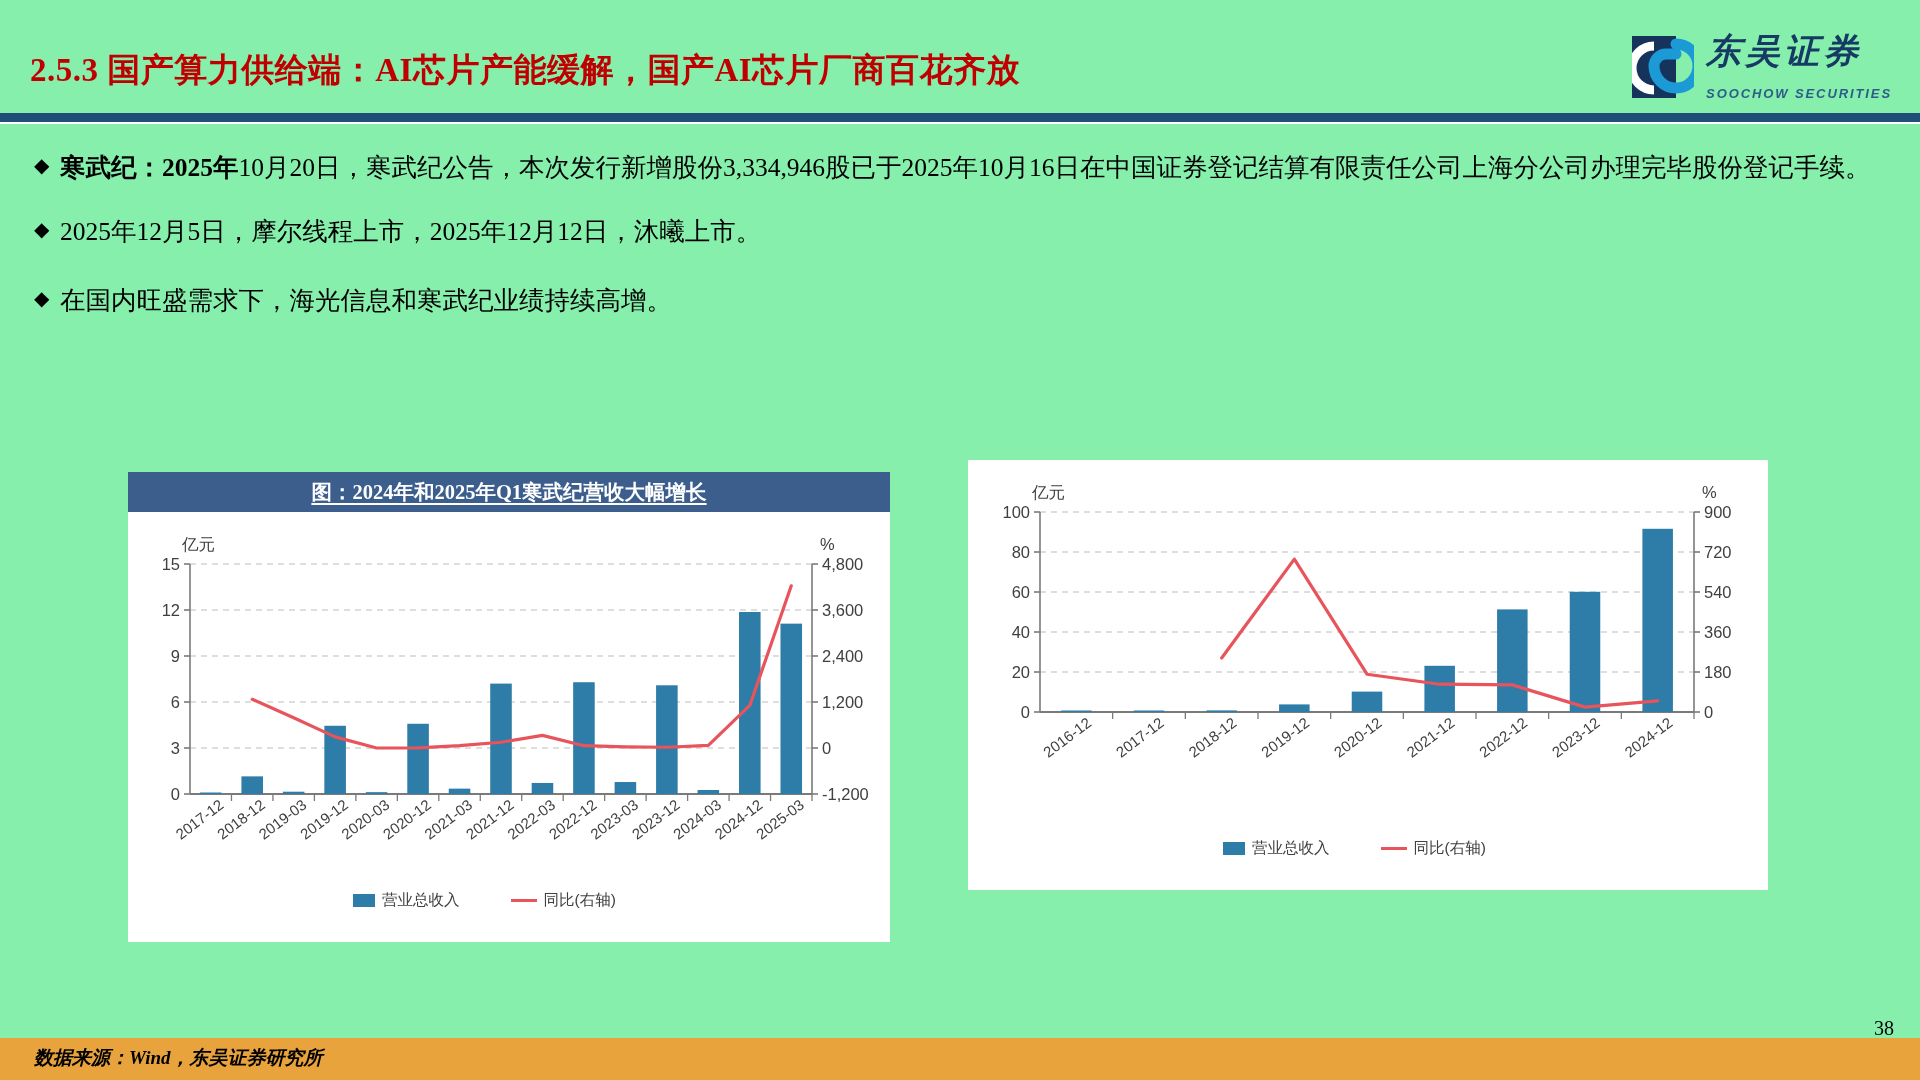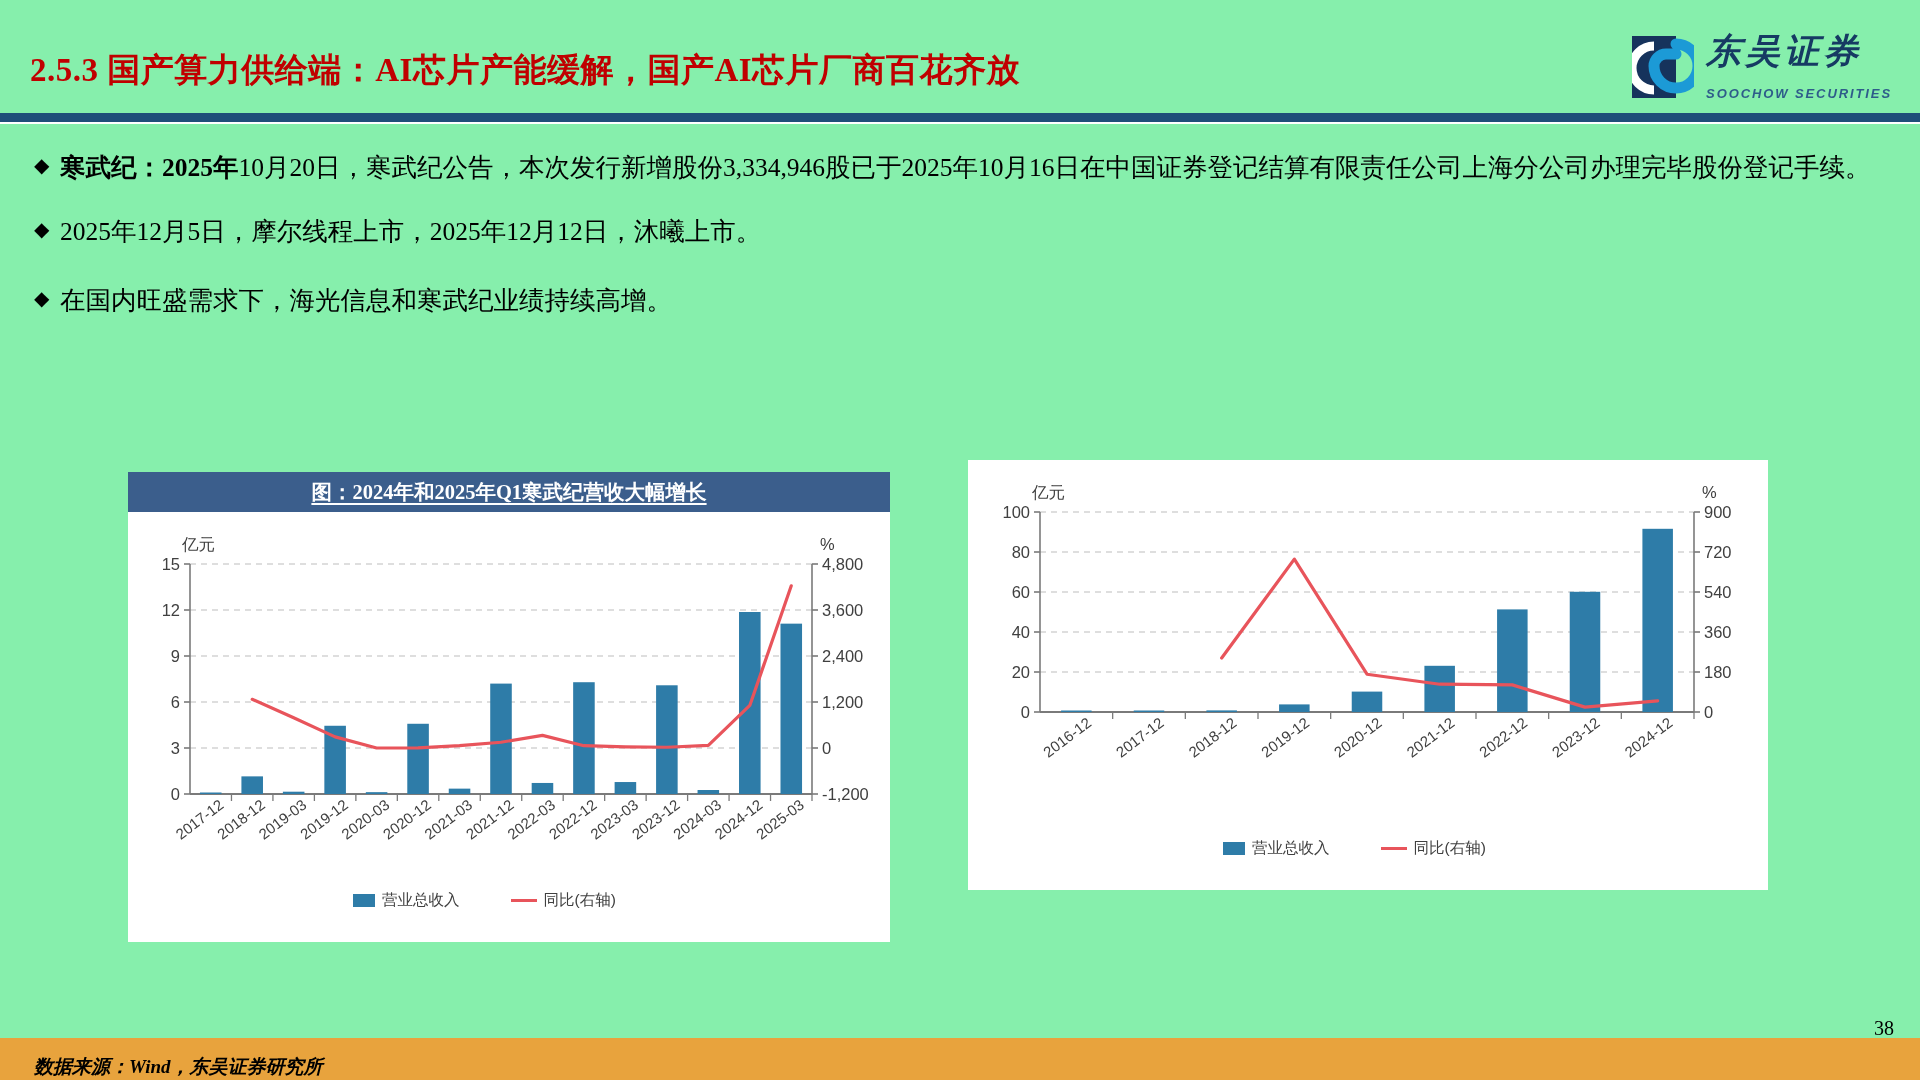--- a/index.html
+++ b/index.html
@@ -60,21 +60,21 @@
             font-family:"Liberation Sans", sans-serif; font-size:15.5px; color:#404040;}
   .lg-item { display:flex; align-items:center; gap:7px;margin-left:25px; }
   .lg-swatch { width:22px; height:13px; background:#2E7CA8; display:block;}
   .lg-line { width:26px; height:3px; background:#E8545B; display:block;}
 
   
   .footer-bar {
     position:absolute; left:0; bottom:0; width:1920px; height:42px; background:#E8A33D;
   }
   .footer-src {
-    position:absolute; left:34px; bottom:0; font-size:19px; font-weight:bold;
+    position:absolute; left:34px; bottom:9px; font-size:19px; font-weight:bold;
     font-style: italic; color:#000;
   }
   .pagenum {
     position:absolute; right:26px; bottom:40px; font-size:20px; font-weight:normal; color:#000;
     font-family:"Liberation Serif", serif;
   }
 </style>
 </head>
 <body>
 

